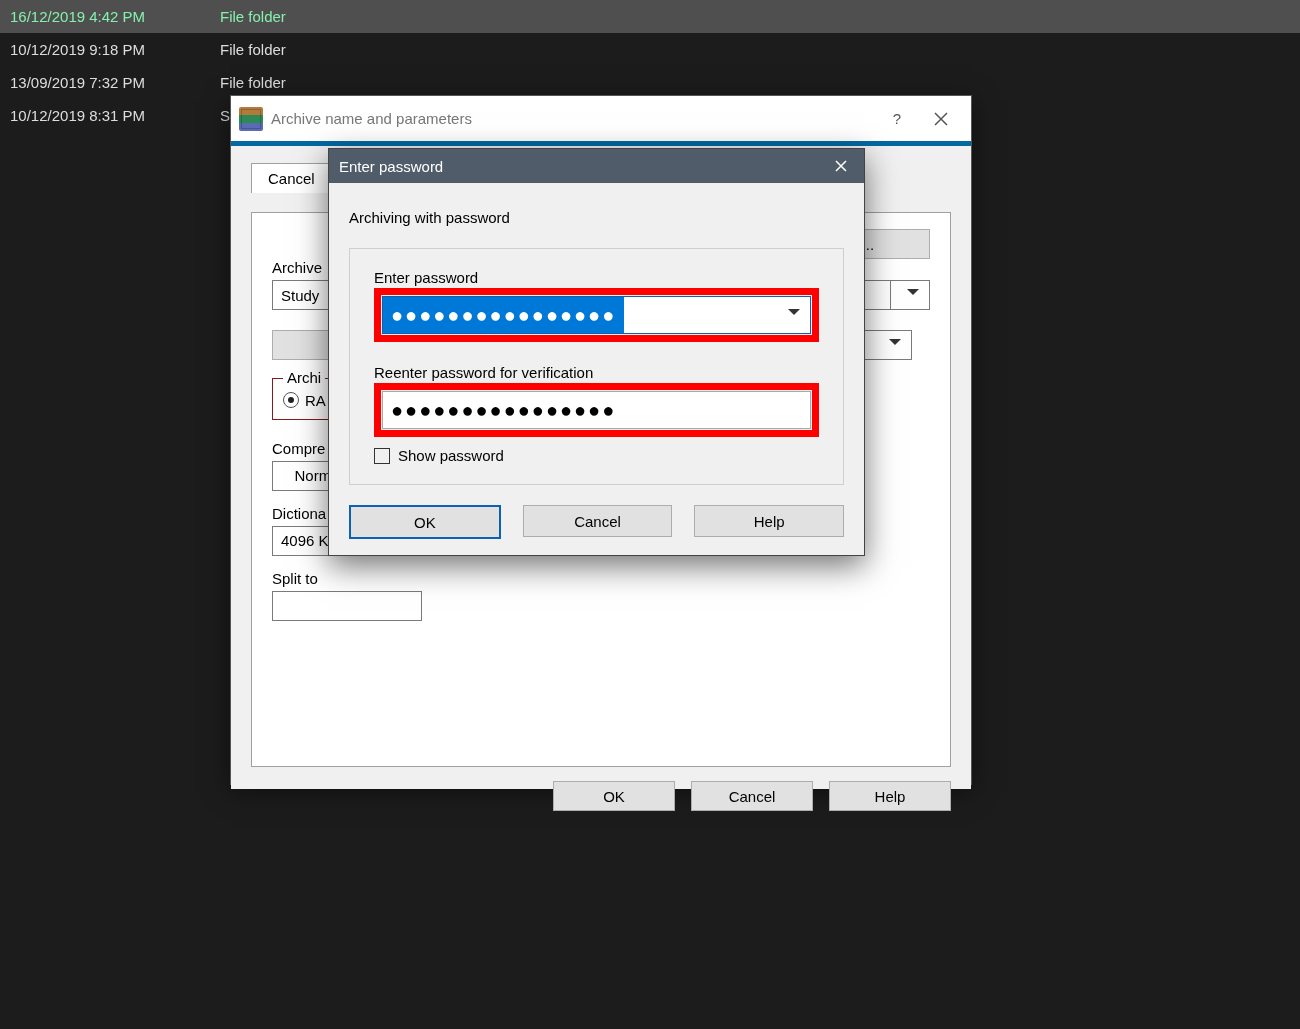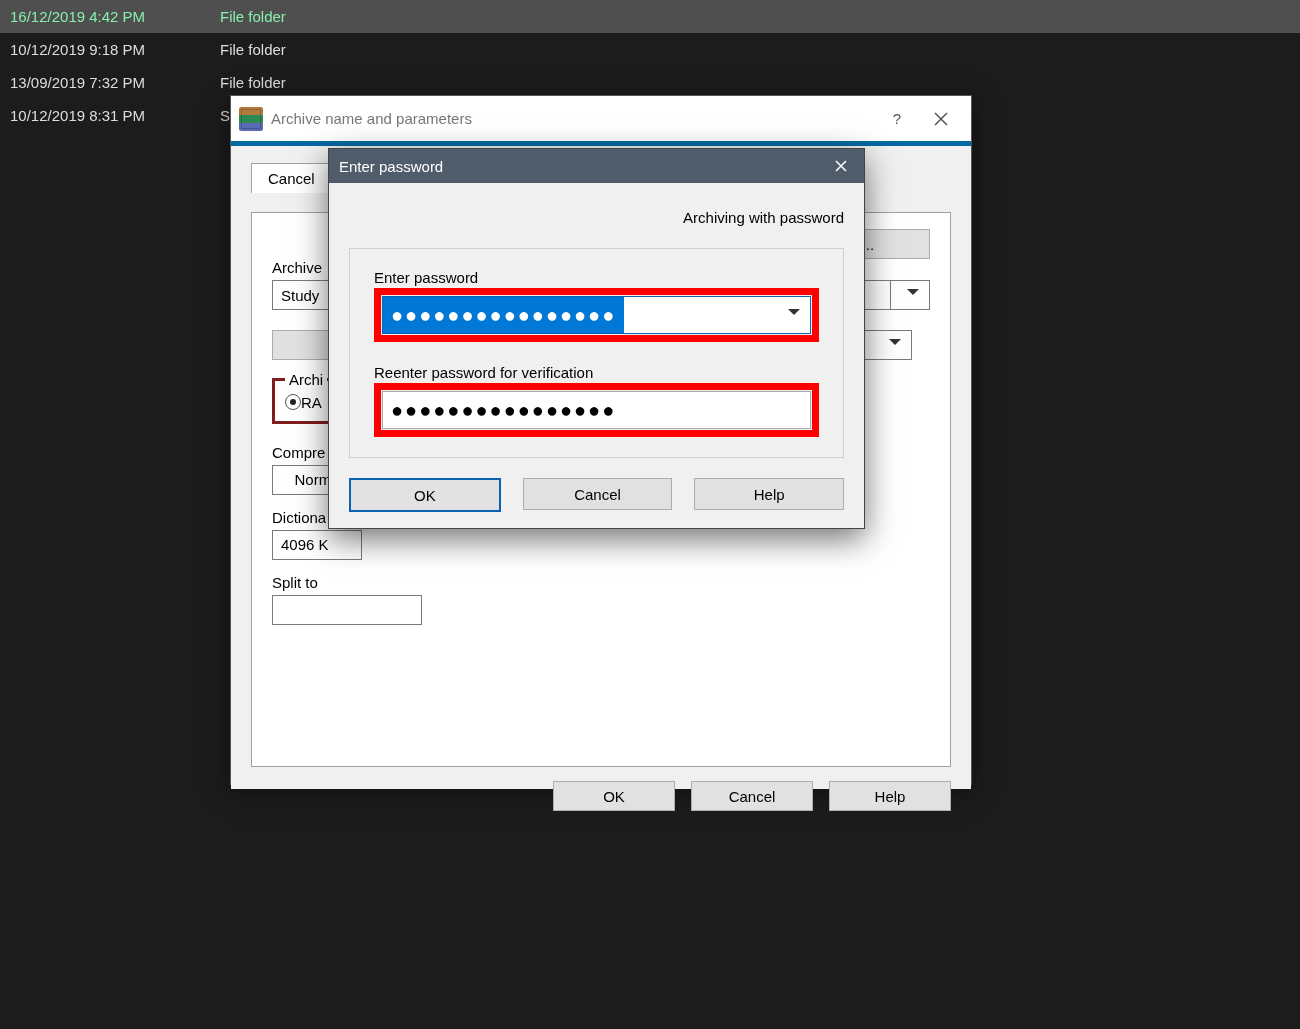--- a/index.html
+++ b/index.html
@@ -15,35 +15,35 @@
 .title .spacer{flex:1}
 .title .wbtn{width:44px;height:40px;display:flex;align-items:center;justify-content:center;color:#555}
 .dlg1 .body{position:relative;background:#f0f0f0;padding:16px 20px 16px 20px;height:calc(100% - 45px);box-sizing:border-box}
 .tabs{display:flex;margin-bottom:20px}
 .tab{background:#fff;padding:6px 16px;border:1px solid #a0a0a0;border-bottom:none;position:relative;top:1px}
 .tab-body{background:#fff;border:1px solid #a0a0a0;padding:16px 20px;height:555px;box-sizing:border-box;font-size:15px}
 .lbl{margin-bottom:4px}
 .inp,.combo{width:100%;height:30px;border:1px solid #7a7a7a;background:#fff;box-sizing:border-box;padding:0 8px;font-size:15px;font-family:inherit}
 .combo{background:#fff;position:relative}
 .combo::after{content:"";position:absolute;right:10px;top:50%;transform:translateY(-50%);border:6px solid transparent;border-top-color:#333}
-.fieldset{border:3px solid #7f1d1d;padding:10px;margin-top:18px;position:relative}
+.fieldset{border:1px solid #7f1d1d;padding:10px;margin-top:18px;position:relative}
 .fieldset>.legend{position:absolute;top:-10px;left:10px;background:#fff;padding:0 4px}
-.radio{display:inline-flex;align-items:center;margin-right:16px}
+.radio{display:inline-flex;align-items:center;gap:6px;margin-right:16px}
 .radio .dot{width:14px;height:14px;border:1px solid #555;border-radius:50%;display:flex;align-items:center;justify-content:center}
 .radio.checked .dot::after{content:"";width:6px;height:6px;background:#222;border-radius:50%}
 .btnrow{display:flex;gap:16px;justify-content:flex-end;margin-top:14px}
 .btn{min-width:98px;height:28px;border:1px solid #adadad;background:#e1e1e1;display:flex;align-items:center;justify-content:center;font-size:15px}
 .btn.wide{min-width:120px}
 .browse{float:right;padding:0 20px}
 
 .dlg2{position:absolute;left:328px;top:148px;width:535px;background:#fff;color:#000;border:1px solid #444;box-shadow:0 10px 30px rgba(0,0,0,.55)}
 .dlg2 .title2{height:34px;background:#515c6b;color:#fff;display:flex;align-items:center;justify-content:space-between;padding:0 10px;font-size:15px}
 .dlg2 .title2 .x{width:26px;height:26px;display:flex;align-items:center;justify-content:center}
 .dlg2 .body2{background:#f0f0f0;padding:16px 20px}
-.dlg2 .centered{text-align:right;margin:10px 0 22px}
+.dlg2 .centered{text-align:left;margin:10px 0 22px}
 .group{border:1px solid #cfcfcf;padding:20px 24px}
 .hl{border:7px solid #ff0000;padding:1px;margin-top:2px}
 .pw-wrap{position:relative;height:36px;border:1px solid #0a62b0;display:flex;align-items:center;background:#fff}
 .pw-sel{background:#0078d7;color:#fff;height:100%;display:flex;align-items:center;padding:0 8px;min-width:180px;letter-spacing:2px}
 .pw-wrap .drop{position:absolute;right:10px;top:50%;transform:translateY(-50%);border:6px solid transparent;border-top-color:#333}
 .pw2-wrap{height:36px;border:1px solid #aaa;display:flex;align-items:center;padding:0 8px;background:#fff;letter-spacing:2px}
 .chk{display:flex;align-items:center;gap:8px;margin-top:10px}
 .chk .box{width:14px;height:14px;border:1px solid #333}
 .btnrow2{display:flex;gap:22px;justify-content:center;margin-top:20px}
 .btn2{width:155px;height:30px;border:1px solid #adadad;background:#e1e1e1;display:flex;align-items:center;justify-content:center;font-size:15px}
@@ -161,20 +161,24 @@
         </div>
       </div>
 
       <div style="margin-top:22px">Reenter password for verification</div>
       <div class="hl">
         <div class="pw2-wrap">
           <small class="dots">●●●●●●●●●●●●●●●●</small>
         </div>
       </div>
 
+      <div class="chk">
+        <span class="box"></span>
+          <span>Show password</span>
+      </div>
 
     </div>
 
     <div class="btnrow2">
       <div class="btn2 primary">OK</div>
       <div class="btn2">Cancel</div>
       <div class="btn2">Help</div>
     </div>
   </div>
 </div>

